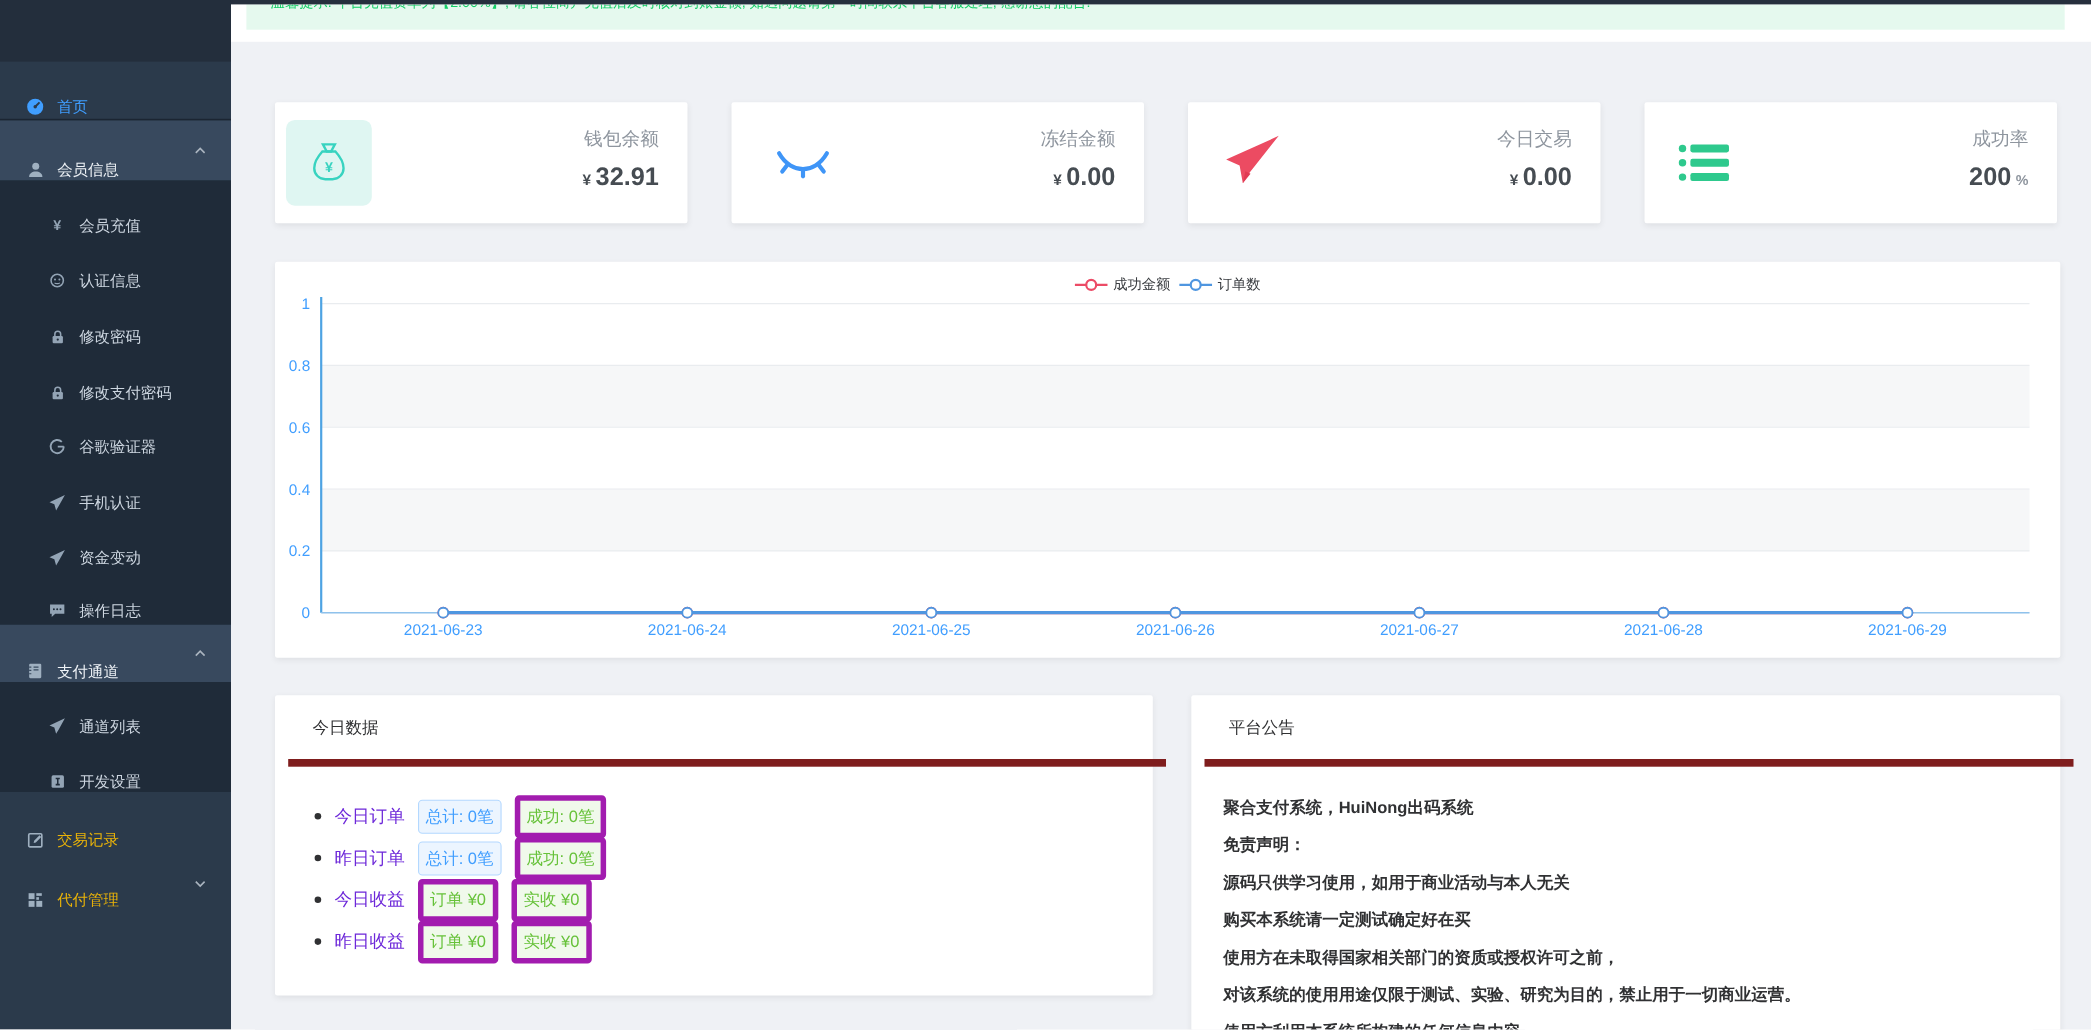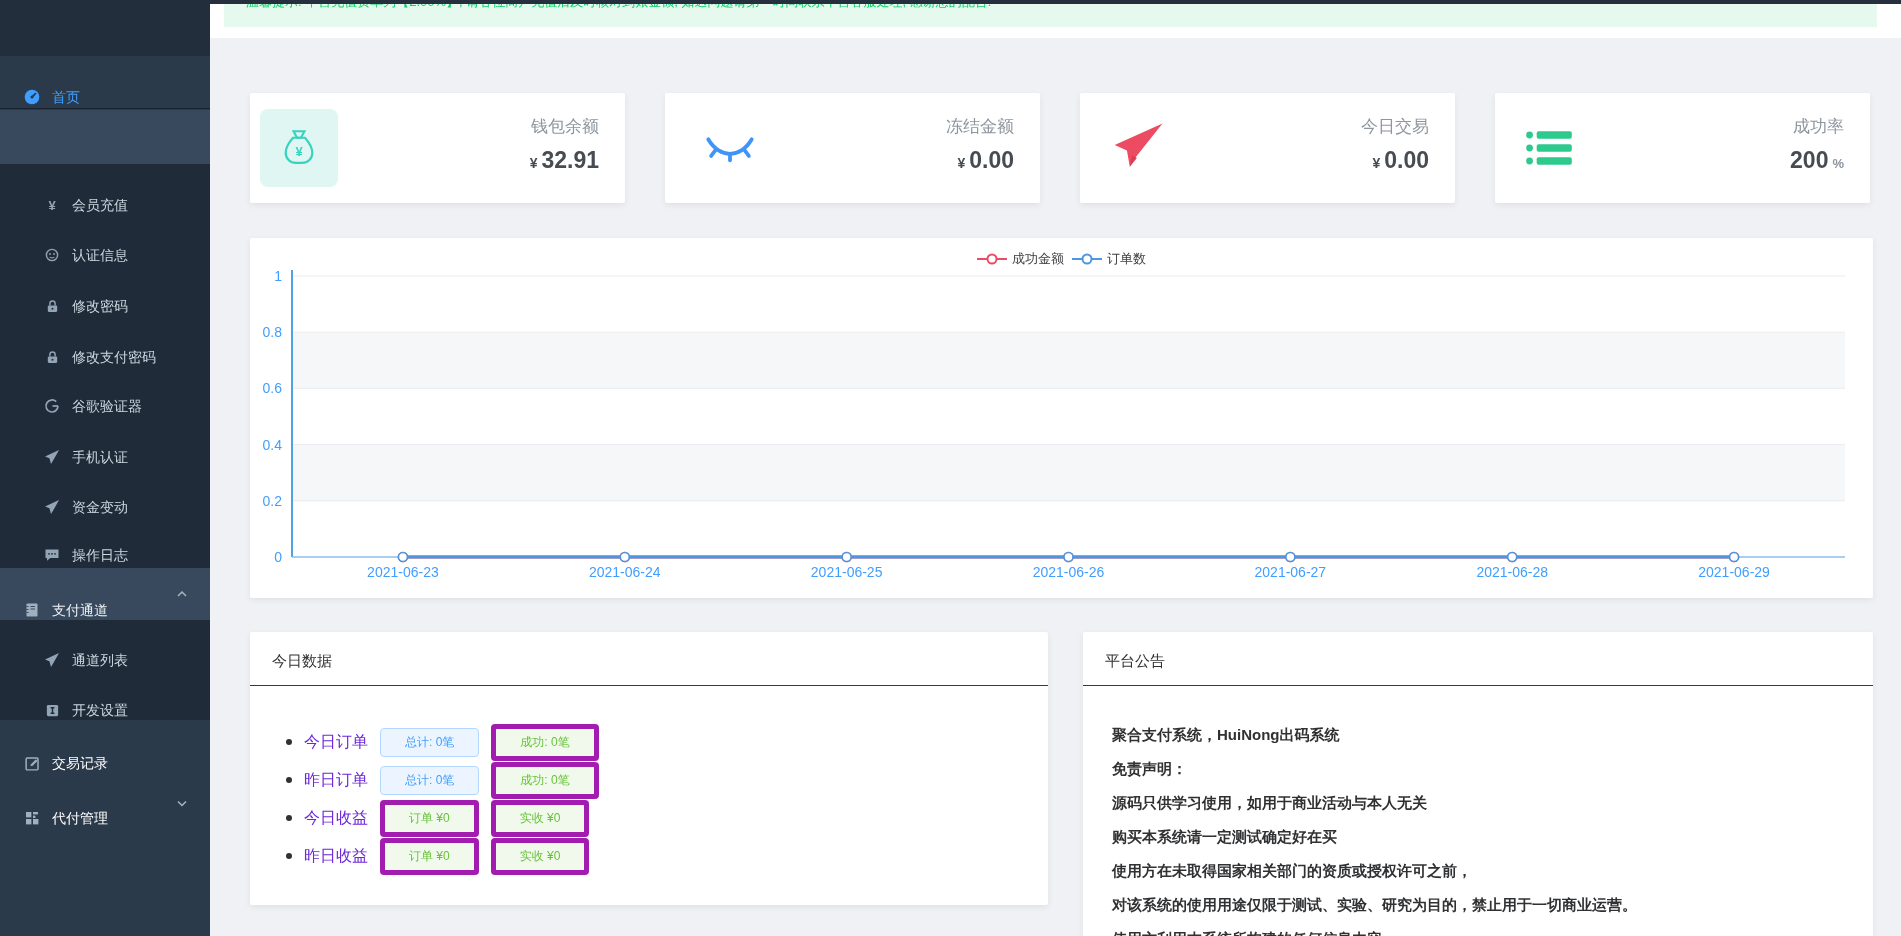--- a/index.html
+++ b/index.html
@@ -11,21 +11,21 @@
   #sidebar{position:absolute;left:0;top:0;width:210px;height:936px;background:#2b3a4b;z-index:5}
   .sb-top{position:absolute;left:0;top:0;width:210px;height:56px;background:#232e3c}
   .sb-bg{position:absolute;left:0;width:210px}
   .bg-children{background:#1f2b39}
   .bg-header{background:#38495e}
   .sb-divider{position:absolute;left:0;width:210px;height:1px;background:#1a2430}
   .nav{position:absolute;left:0;width:210px;display:flex;align-items:flex-end;cursor:pointer}
   .nav .ic{width:20px;height:20px;display:inline-flex;align-items:center;justify-content:center;color:#9fb0c0;flex:none}
   .nav.root .ic{margin-left:22px}
   .nav.child .ic{margin-left:42px;color:#93a4b5}
-  .nav .lb{margin-left:10px;font-size:14px;color:#ffffff;white-space:nowrap}
+  .nav .lb{margin-left:10px;font-size:14px;color:#eab308;white-space:nowrap}
   .nav.header .lb{color:#eef2f6}
   .nav.child .lb{color:#cdd6e0}
   .nav.active .ic,.nav.active .lb{color:#409eff}
   .chev{position:absolute;right:22px;top:50%;margin-top:-6px;width:12px;height:12px}
   
   #content-top{position:absolute;left:210px;top:0;width:1691px;height:38px;background:#fff}
   #top-dark-strip{position:absolute;left:210px;top:0;width:1691px;height:4px;background:#262f3d;z-index:4}
   #notice-banner{position:absolute;left:224px;top:4px;width:1653px;height:23px;background:#e5f9ee;overflow:hidden;z-index:3}
   #notice-banner .ntext{position:absolute;left:22px;top:-11px;font-size:13px;color:#13ce66;white-space:nowrap}
   #content-bg{position:absolute;left:210px;top:38px;width:1691px;height:898px;background:#eff1f5}
@@ -40,26 +40,26 @@
   .iconbox{width:78px;height:78px;background:#dff6f2;border-radius:8px;display:flex;align-items:center;justify-content:center}
   
   #chart-card{left:250px;top:238px;width:1623px;height:360px}
   #chart-legend{position:absolute;left:0;top:12px;width:100%;display:flex;justify-content:center;gap:8px;align-items:center}
   .legend-item{display:flex;align-items:center;cursor:pointer}
   .legend-item span{margin-left:5px;font-size:13px;color:#3a3d41}
   #chart-svg{position:absolute;left:0;top:0}
   
   #today-card{left:250px;top:632px;width:798px;height:273px}
   #notice-card{left:1083px;top:632px;width:790px;height:340px}
-  .card-header{position:absolute;left:0;top:0;width:100%;height:54px;border-bottom:1px solid #7f1d1d;box-sizing:border-box}
+  .card-header{position:absolute;left:12px;top:0;width:100%;height:65px;border-bottom:7px solid #7f1d1d;box-sizing:border-box}
   .card-header .ct{position:absolute;left:22px;top:20px;font-size:15px;color:#303133}
   .t-row{position:absolute;left:36px;height:28px;display:flex;align-items:center}
   .bullet{width:6px;height:6px;border-radius:50%;background:#303133;flex:none}
   .t-label{margin-left:12px;font-size:16px;color:#6d28d9;white-space:nowrap}
-  .badge{margin-left:12px;font-size:12px;padding:5px 24px;border-radius:4px;white-space:nowrap}
+  .badge{margin-left:12px;font-size:15px;padding:5px 6px;border-radius:4px;white-space:nowrap}
   .badge.blue{color:#409eff;background:#ecf5ff;border:1px solid #b3d8ff}
   .badge.green{color:#67c23a;background:#f0f9eb;border:5px solid #a21caf}
   #notice-lines{position:absolute;left:29px;top:86px;width:730px}
   #notice-lines p{margin:0;height:34px;line-height:34px;font-size:15px;font-weight:bold;color:#303133;white-space:nowrap}
 </style>
 </head>
 <body>
 
 <div id="sidebar">
   <div class="sb-top"></div>
@@ -75,20 +75,32 @@
       <svg width="18" height="18" viewBox="0 0 16 16">
           <circle cx="8" cy="8" r="6.5" fill="currentColor"></circle>
           <path d="M8 8L11.5 4.5" stroke="#2b3a4b" stroke-width="1.6" fill="none"></path>
           <circle cx="8" cy="8" r="1.4" fill="#2b3a4b"></circle>
           <path d="M1.5 10.5h13" stroke="#2b3a4b" stroke-width="0"></path>
         </svg>
     </span>
     <span class="lb">首页</span>
   </div>
 
+  <div class="nav root header" style="top:110px;height:54px">
+    <span class="ic">
+      <svg width="17" height="17" viewBox="0 0 16 16" fill="currentColor">
+          <circle cx="8" cy="4.8" r="3"></circle>
+          <path d="M2.3 14c0-3.1 2.6-4.7 5.7-4.7s5.7 1.6 5.7 4.7z"></path>
+        </svg>
+    </span>
+    <span class="lb">会员信息</span>
+    <svg class="chev" viewBox="0 0 12 12">
+        <path d="M2 8L6 4l4 4" stroke="#aab4bf" stroke-width="1.5" fill="none"></path>
+      </svg>
+  </div>
 
   <div class="nav child" style="top:165px;height:50px">
     <span class="ic">
       <svg width="16" height="16" viewBox="0 0 16 16">
           <text x="8" y="12.5" text-anchor="middle" font-size="13" font-weight="bold" fill="currentColor">¥</text>
         </svg>
     </span>
     <span class="lb">会员充值</span>
   </div>
   <div class="nav child" style="top:215px;height:50px">

